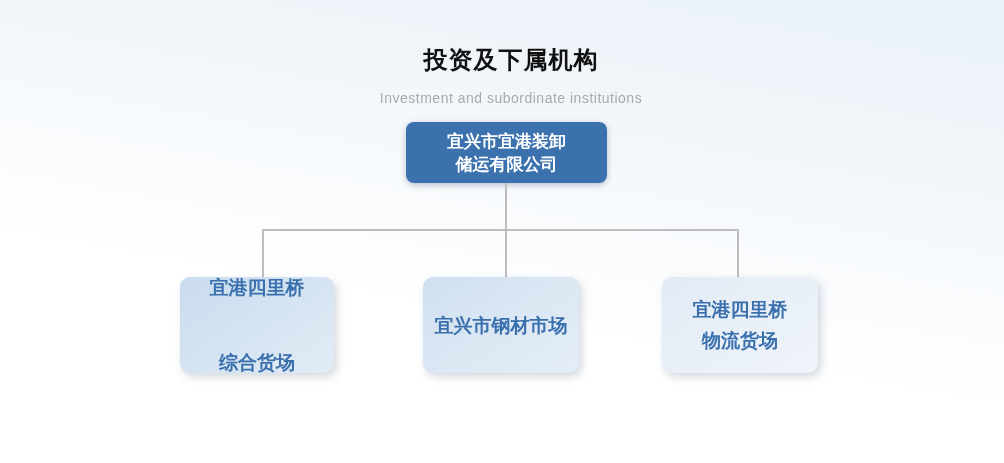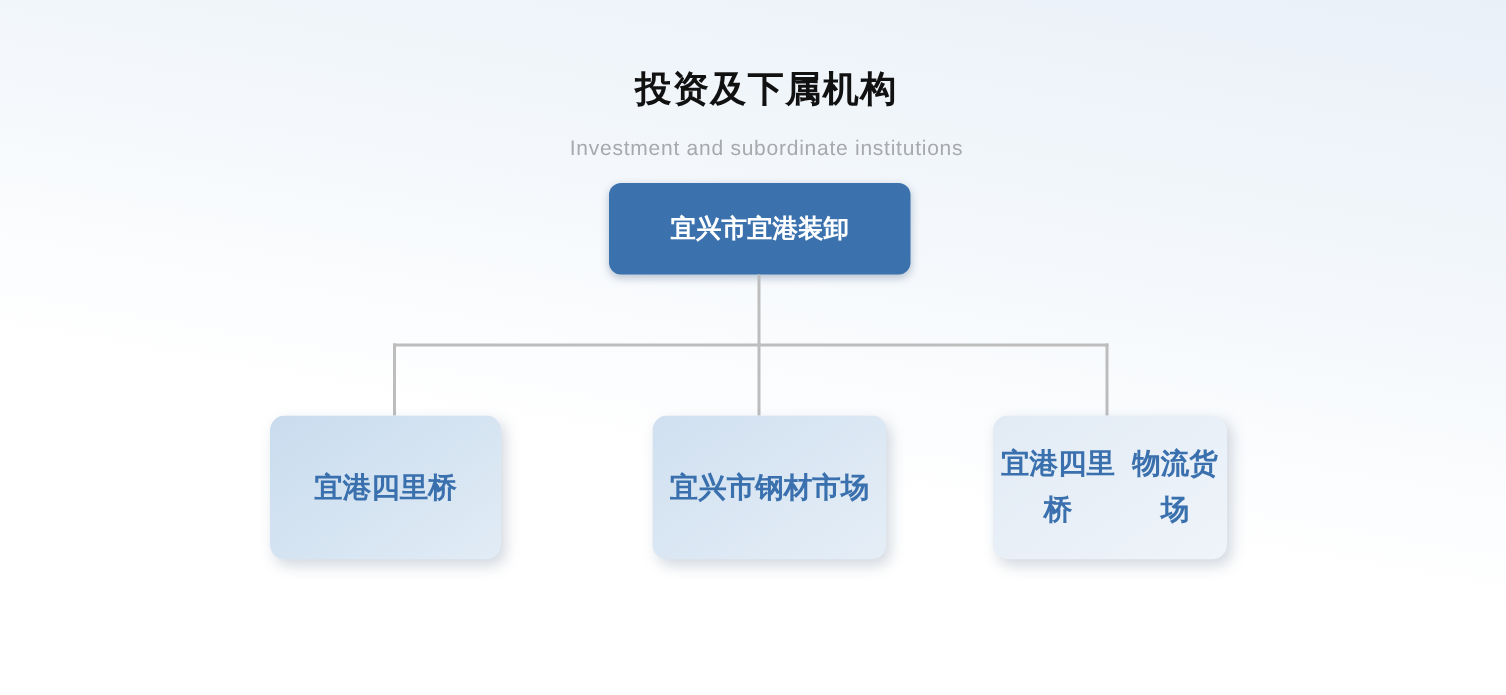--- a/index.html
+++ b/index.html
@@ -47,21 +47,21 @@
     width:100%;
     text-align:center;
     font-size:14px;
     line-height:18px;
     color:var(--subtitle-text);
     letter-spacing:0.5px;
   }
   .node{
     position:absolute;
     display:flex;
-    flex-direction:row;
+    flex-direction:column;
     align-items:center;
     justify-content:center;
     text-align:center;
     font-weight:bold;
     box-sizing:border-box;
   }
   .root-node{
     left:406px;
     top:122px;
     width:201px;
@@ -77,21 +77,21 @@
     top:277px;
     height:96px;
     border-radius:10px;
     color:var(--child-text);
     font-size:19px;
     line-height:31px;
     box-shadow:3px 4px 9px rgba(100,120,145,0.28);
     background-image:linear-gradient(145deg, rgba(255,255,255,0) 0%, rgba(255,255,255,0.45) 100%);
   }
   .child-1{left:180px;width:154px;background-color:var(--child-fill-1);gap:44px;}
-  .child-2{left:423px;width:156px;background-color:var(--child-fill-2);margin-left:12px;}
+  .child-2{left:423px;width:156px;background-color:var(--child-fill-2);}
   .child-3{left:662px;width:156px;background-color:var(--child-fill-3);}
   .line{
     position:absolute;
     background:var(--connector-line);
   }
   .stem       {left:505px;top:183px;width:2px;height:47px;}
   .crossbar   {left:262px;top:229px;width:477px;height:2px;}
   .drop-left  {left:262px;top:229px;width:2px;height:48px;}
   .drop-mid   {left:505px;top:229px;width:2px;height:48px;}
   .drop-right {left:737px;top:229px;width:2px;height:48px;}
@@ -99,30 +99,32 @@
 </head>
 <body>
 
 <div class="stage">
 
   <div class="page-title">投资及下属机构</div>
   <div class="page-subtitle">Investment and subordinate institutions</div>
 
   <div class="node root-node">
     <div>宜兴市宜港装卸</div>
+    <div>储运有限公司</div>
   </div>
 
   <div class="line stem"></div>
   <div class="line crossbar"></div>
   <div class="line drop-left"></div>
   <div class="line drop-mid"></div>
   <div class="line drop-right"></div>
 
   <div class="node child-node child-1">
     <div>宜港四里桥</div>
+    <div>综合货场</div>
   </div>
 
   <div class="node child-node child-2">
     <div>宜兴市钢材市场</div>
   </div>
 
   <div class="node child-node child-3">
     <div>宜港四里桥</div>
     <div>物流货场</div>
   </div>

